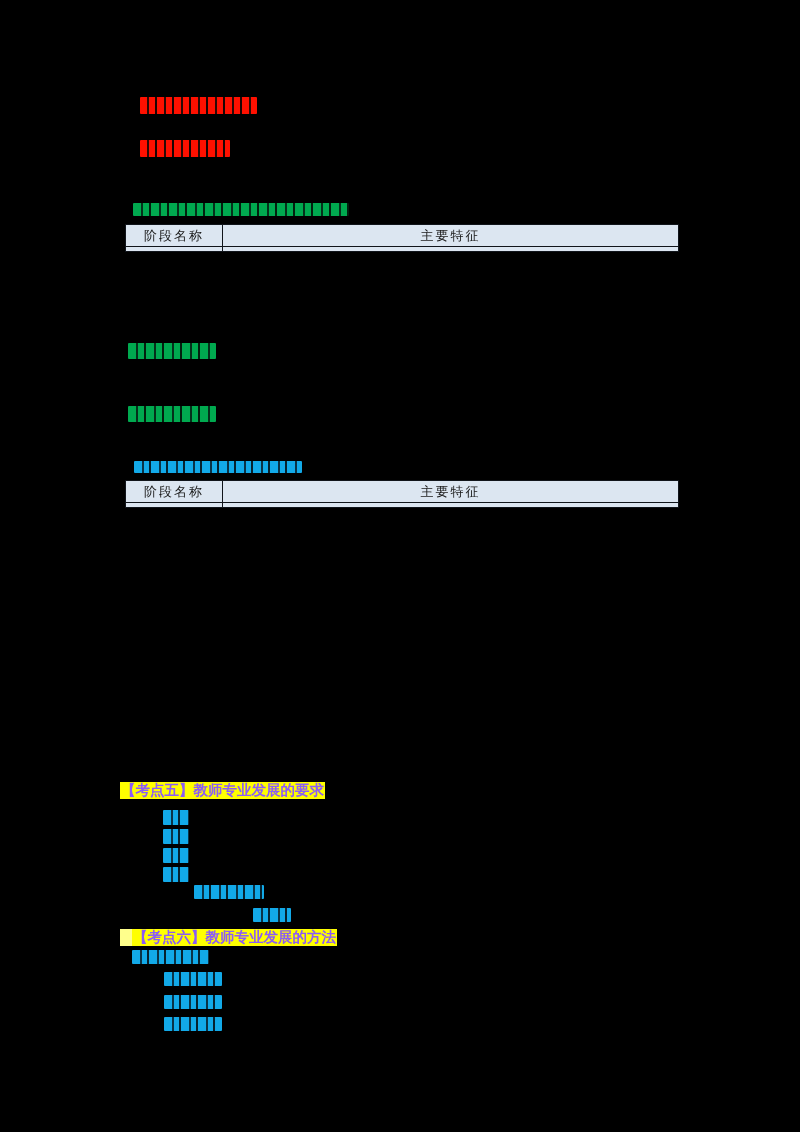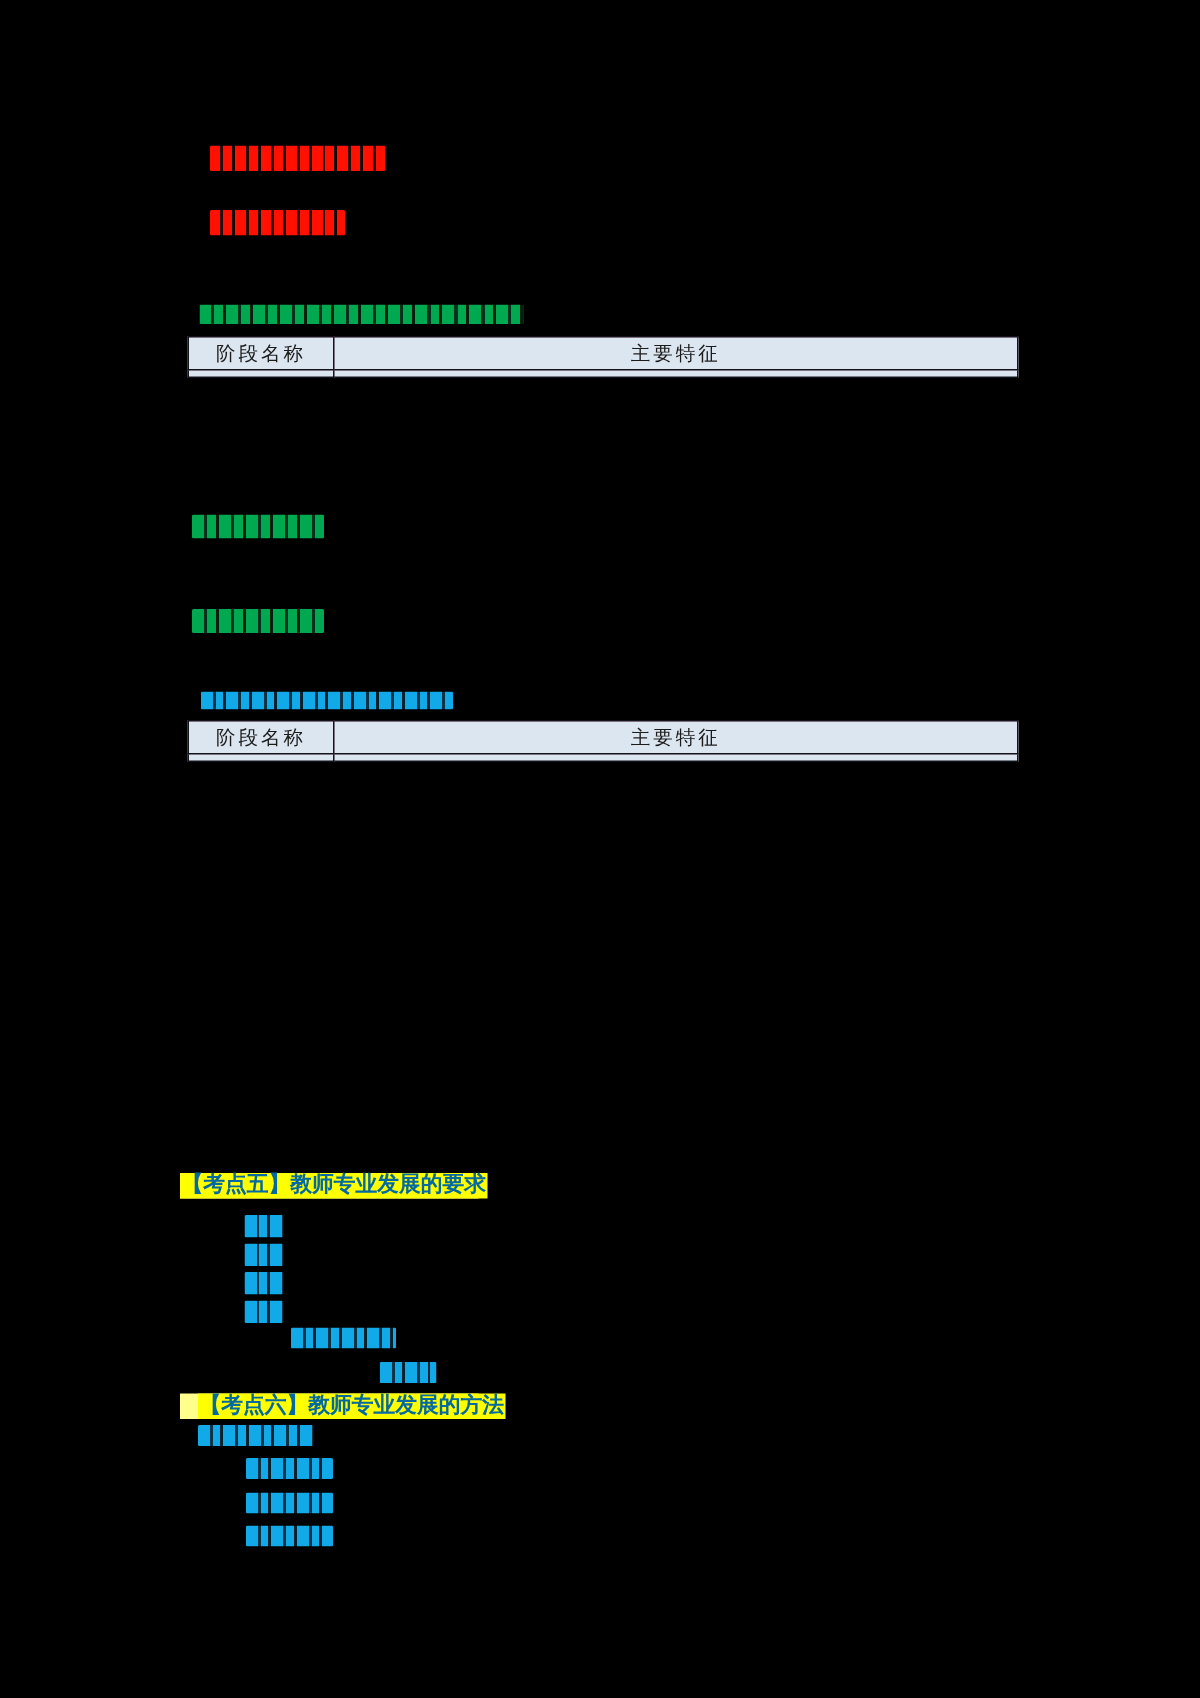--- a/index.html
+++ b/index.html
@@ -59,21 +59,21 @@
         #0a3347 8px, #0a3347 10px,
         #12a9e8 10px, #12a9e8 15px,
         #06222f 15px, #06222f 17px);
   }
   .r-gray-bg { background: #3a3a3a; }
 
   
   .tbl {
     position: absolute;
     border-collapse: collapse;
-    background: #f9a8d4;
+    background: #6d28d9;
     border: 1px solid #0e0e0e;
     table-layout: fixed;
   }
   .tbl td {
     border: 1px solid #11151b;
     background: #dce6f1;
     color: #1b1b1b;
     font-family: "Liberation Serif", "DejaVu Serif", serif;
     font-size: 13px;
     text-align: center;
@@ -83,21 +83,21 @@
     letter-spacing: 2px;
   }
   .tbl td.c1 { width: 97px; }
   .tbl td.c2 { width: 456px; margin-top: 13px; }
   .tbl .rowline td { height: 5px; padding: 0; }
 
   
   .kaodian {
     position: absolute;
     background: #ffff00;
-    color: #0369a1;
+    color: #8b5cf6;
     font-family: "Liberation Serif", "DejaVu Serif", serif;
     font-weight: bold;
     font-size: 14.5px;
     line-height: 17px;
     height: 17px;
     white-space: nowrap;
     padding: 0 1px;
     letter-spacing: 0px;
   }
   .kd-tail {

